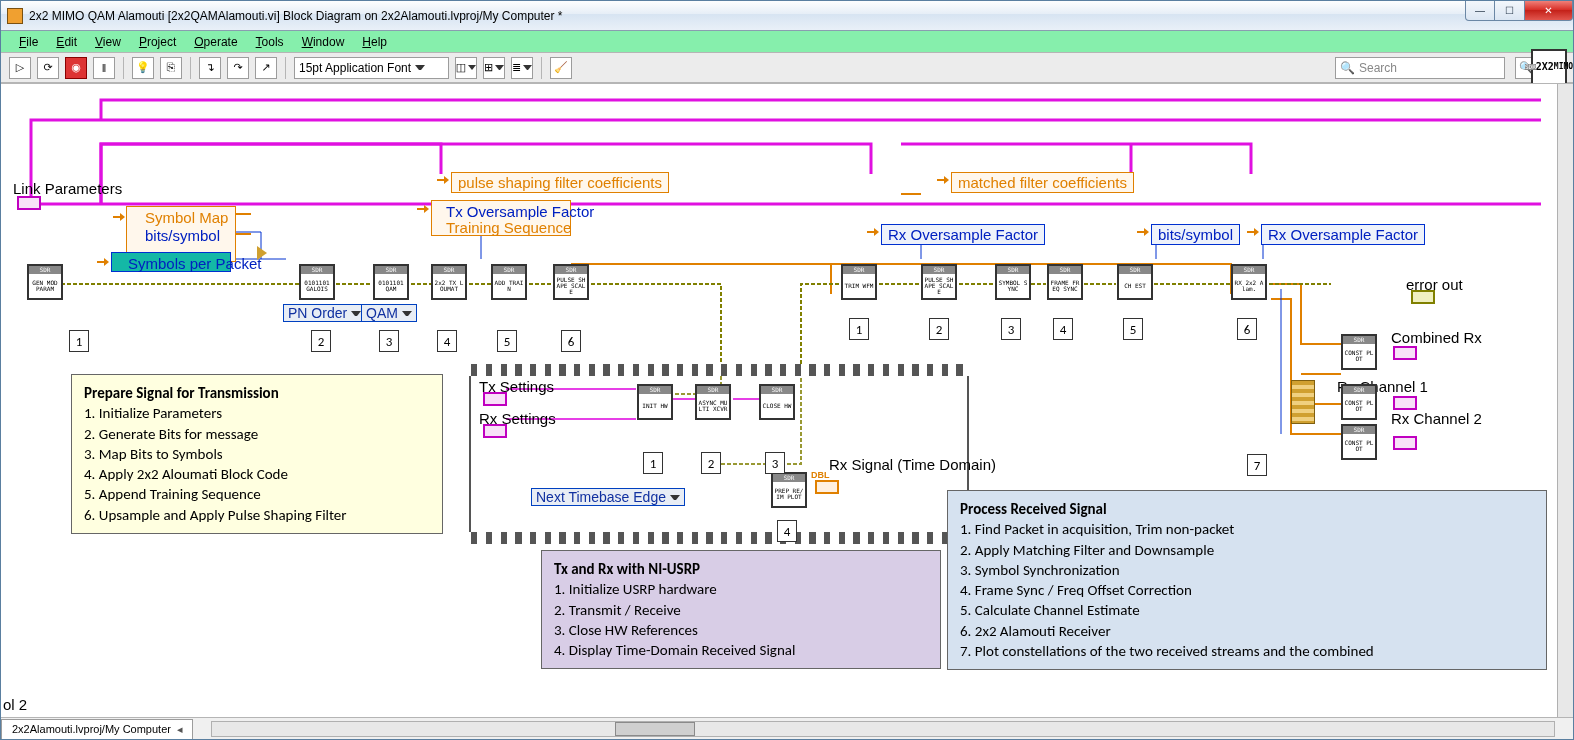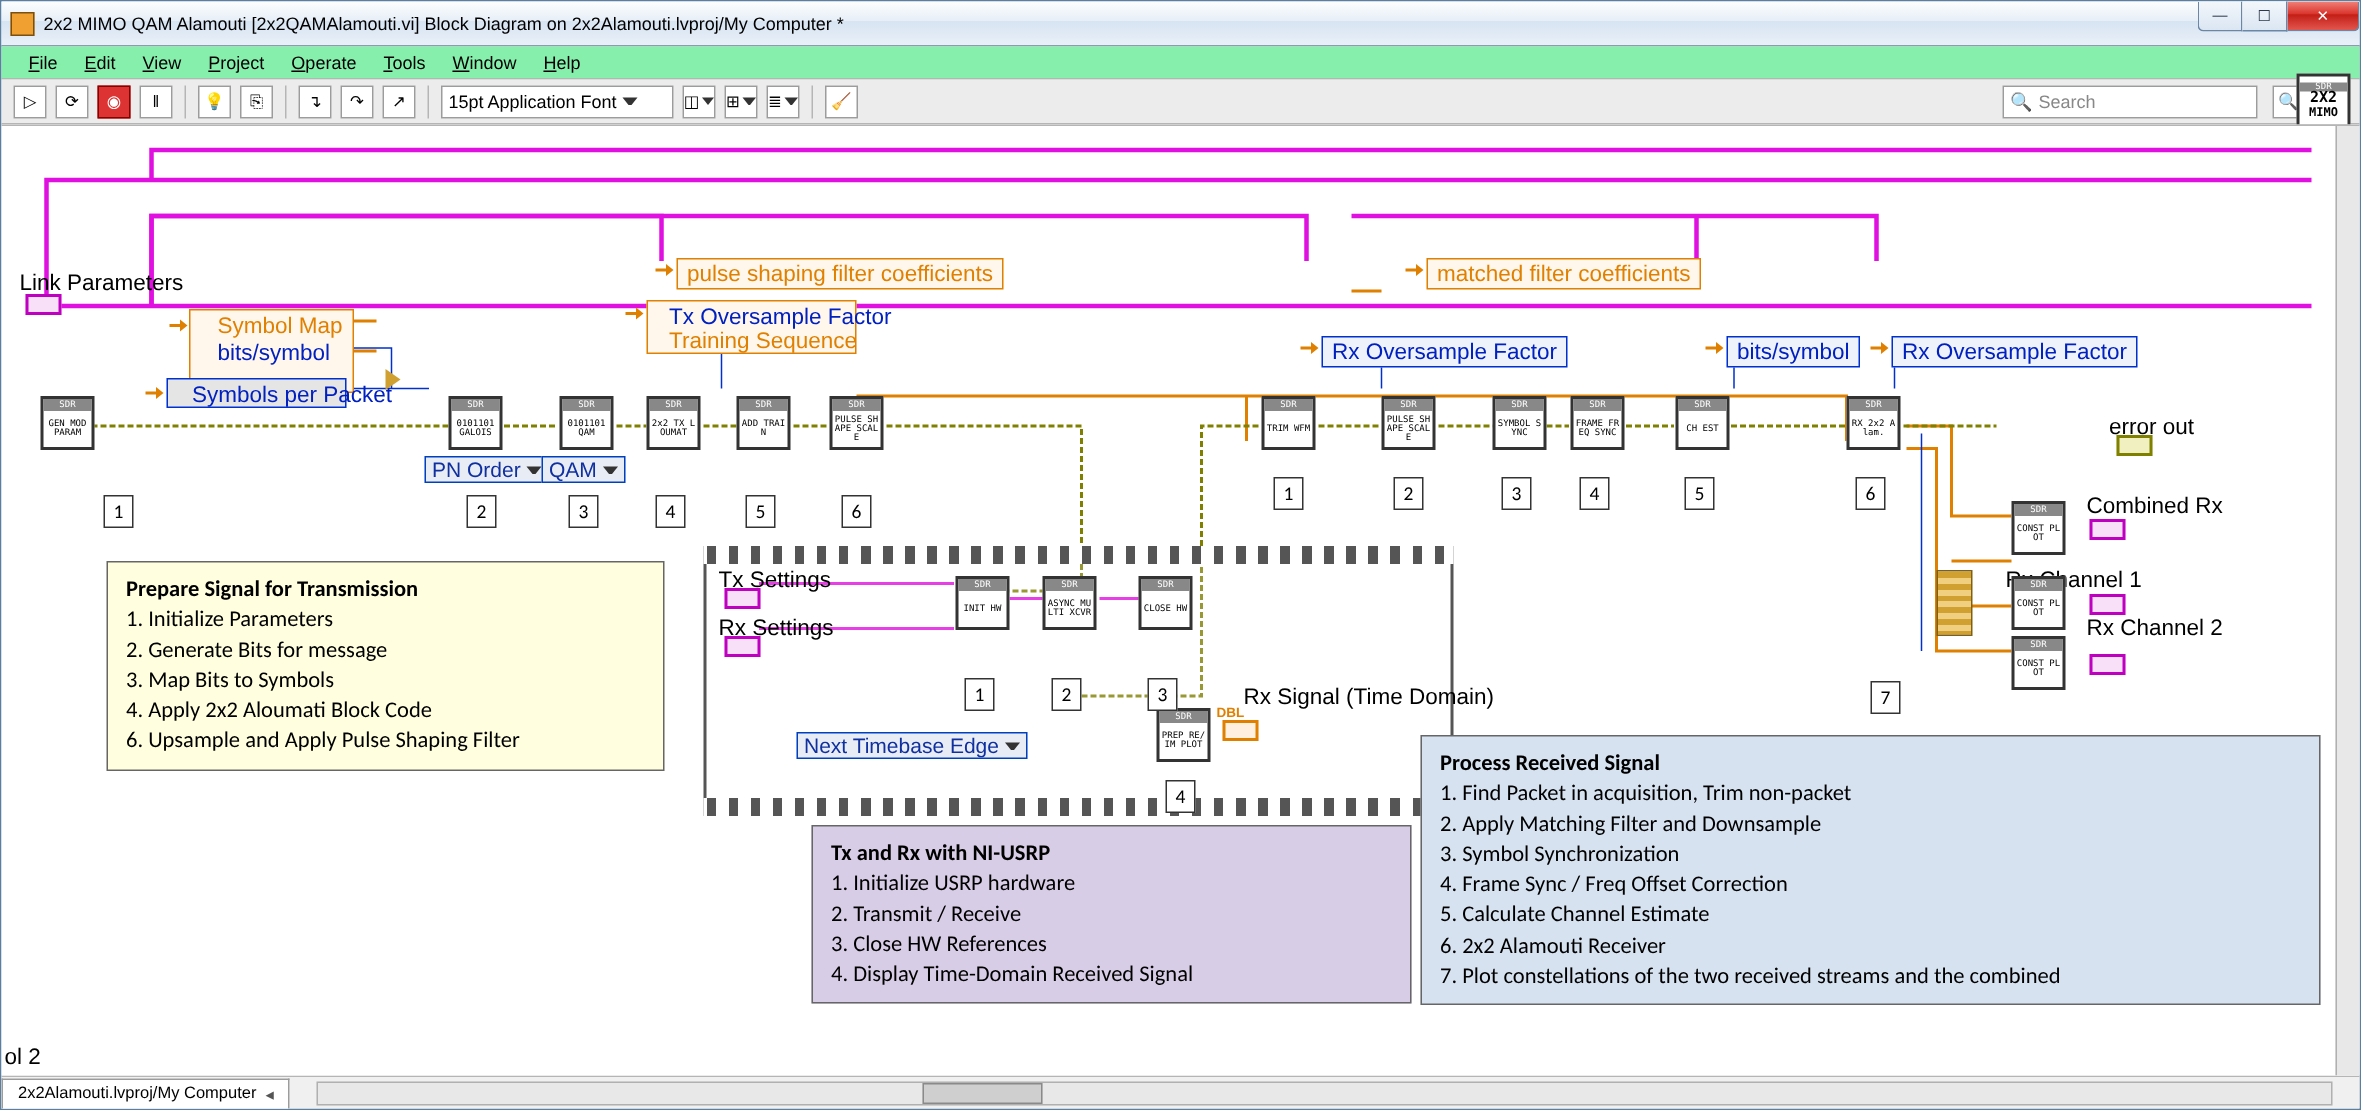--- a/index.html
+++ b/index.html
@@ -15,21 +15,21 @@
   .winbtn.min { border-radius:0 0 0 4px;}
   .menubar { height:22px; background:#86efac; display:flex; align-items:center; padding:0 10px; gap:2px; border-bottom:1px solid #b5b5b5; }
   .menubar .m { padding:2px 8px; text-decoration:underline; text-decoration-color:transparent; cursor:default; }
   .menubar .m::first-letter { text-decoration:underline; }
   .toolbar { height:30px; background:#ececec; display:flex; align-items:center; padding:0 8px; gap:6px; border-bottom:1px solid #b5b5b5; position:relative; }
   .tbtn { width:22px; height:22px; border:1px solid #9c9c9c; background:#fff; display:flex; align-items:center; justify-content:center; font-size:11px; }
   .tsep { width:1px; height:22px; background:#b5b5b5; margin:0 2px;}
   .fontbox { height:22px; width:155px; border:1px solid #9c9c9c; background:#fff; display:flex; align-items:center; padding:0 4px; gap:4px; }
   .dd { width:10px; height:0; border-left:4px solid transparent; border-right:4px solid transparent; border-top:5px solid #333; }
   .search { margin-left:auto; width:170px; height:22px; border:1px solid #9c9c9c; background:#fff; display:flex; align-items:center; padding:0 4px; color:#888; }
-  .mimo { width:36px; height:36px; border:2px solid #333; background:#fff; display:flex; flex-direction:column; align-items:center; justify-content:center; font-size:7px; line-height:1; position:absolute; right:6px; top:-4px; font-family:monospace;}
+  .mimo { width:36px; height:36px; border:2px solid #333; background:#fff; display:flex; flex-direction:row; align-items:center; justify-content:center; font-size:7px; line-height:1; position:absolute; right:6px; top:-4px; font-family:monospace;}
   .mimo .t{font-size:6px; background:#888; color:#fff; width:100%; text-align:center;}
   .canvas { flex:1; position:relative; background:#fff; overflow:hidden; border-top:1px solid #b5b5b5;}
   svg.wires { position:absolute; inset:0; width:100%; height:100%; pointer-events:none; }
   .node { position:absolute; }
   .subvi { width:36px; height:36px; border:2px solid #333; background:#fff; font-family:monospace; font-size:6px; line-height:1; display:flex; flex-direction:column; text-align:center; }
   .subvi .hdr { background:#888; color:#fff; font-size:6px; padding:1px 0;}
   .subvi .bd { flex:1; display:flex; align-items:center; justify-content:center; padding:1px; word-break:break-all;}
   .enum { height:18px; border:1px solid #0040c0; background:#e8edf5; font-size:14px; display:flex; align-items:center; padding:0 4px; gap:4px; color:#1030a0;}
   .lbl { position:absolute; font-size:15px; white-space:nowrap; }
   .cl { color:#e08000; } 
@@ -150,21 +150,21 @@
       </g>
     </svg>
 
     <div class="lbl" style="left:12px;top:96px">Link Parameters</div>
     <div class="node term" style="left:16px;top:112px"></div>
 
     <div class="node" style="left:125px;top:122px;width:110px;height:56px;border:1px solid #e08000;background:#fff7ec">
       <div class="lbl cl" style="left:18px;top:2px">Symbol Map</div>
       <div class="lbl bl" style="left:18px;top:20px">bits/symbol</div>
     </div>
-    <div class="node" style="left:110px;top:168px;width:120px;height:20px;border:1px solid #0030d0;background:#e5e5e5">
+    <div class="node" style="left:110px;top:168px;width:120px;height:20px;border:1px solid #0030d0;background:#14b8a6">
       <div class="lbl bl" style="left:16px;top:2px">Symbols per Packet</div>
     </div>
     <div class="arrowr" style="left:112px;top:128px"></div>
     <div class="arrowr" style="left:96px;top:173px"></div>
 
     <div class="node" style="left:256px;top:162px">
         <div class="tri" style="border-left-color:#d0a030"></div>
       </div>
 
     <div class="node subvi" style="left:26px;top:180px">
@@ -317,20 +317,21 @@
     <div class="numbox" style="left:700px;top:368px">2</div>
     <div class="numbox" style="left:764px;top:368px">3</div>
     <div class="numbox" style="left:776px;top:436px">4</div>
 
     <div class="legend y" style="left:70px;top:290px;width:372px">
       <div class="h">Prepare Signal for Transmission</div>
       <div>1. Initialize Parameters</div>
       <div>2. Generate Bits for message</div>
       <div>3. Map Bits to Symbols</div>
       <div>4. Apply 2x2 Aloumati Block Code</div>
+      <div>5. Append Training Sequence</div>
       <div>6. Upsample and Apply Pulse Shaping Filter</div>
     </div>
     <div class="legend p" style="left:540px;top:466px;width:400px">
       <div class="h">Tx and Rx with NI-USRP</div>
       <div>1. Initialize USRP hardware</div>
       <div>2. Transmit / Receive</div>
       <div>3. Close HW References</div>
       <div>4. Display Time-Domain Received Signal</div>
     </div>
     <div class="legend b" style="left:946px;top:406px;width:600px">

